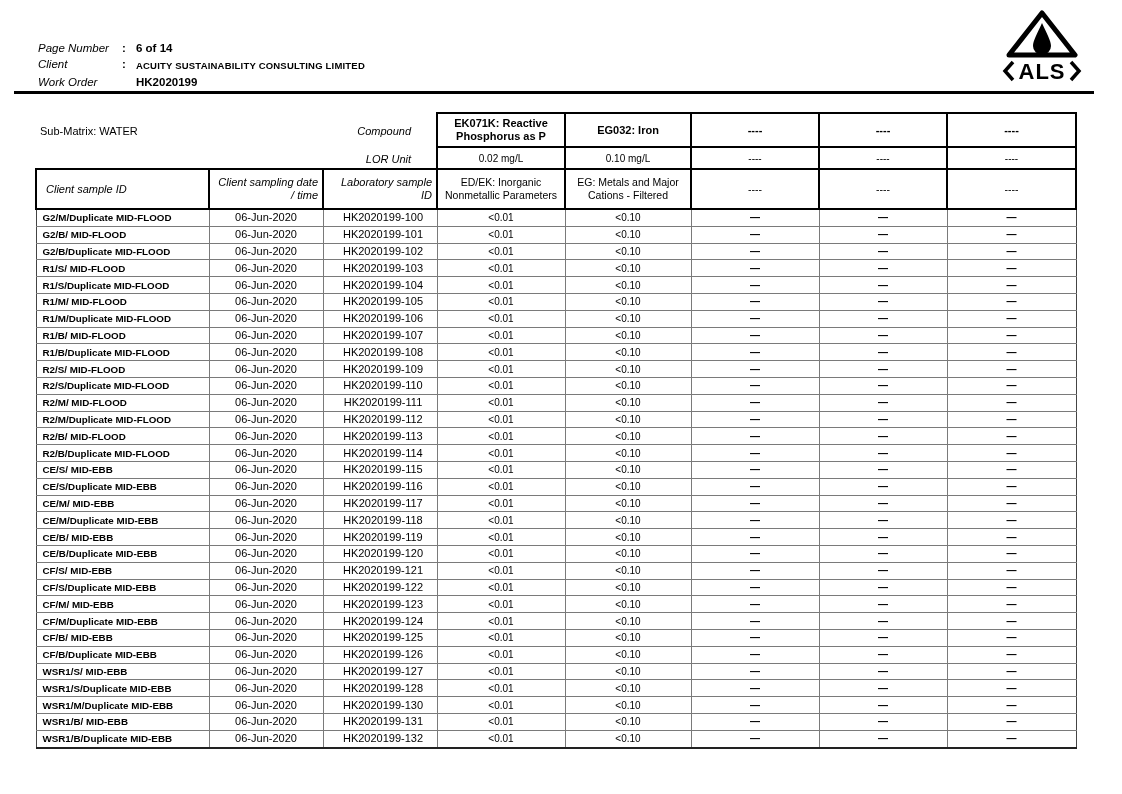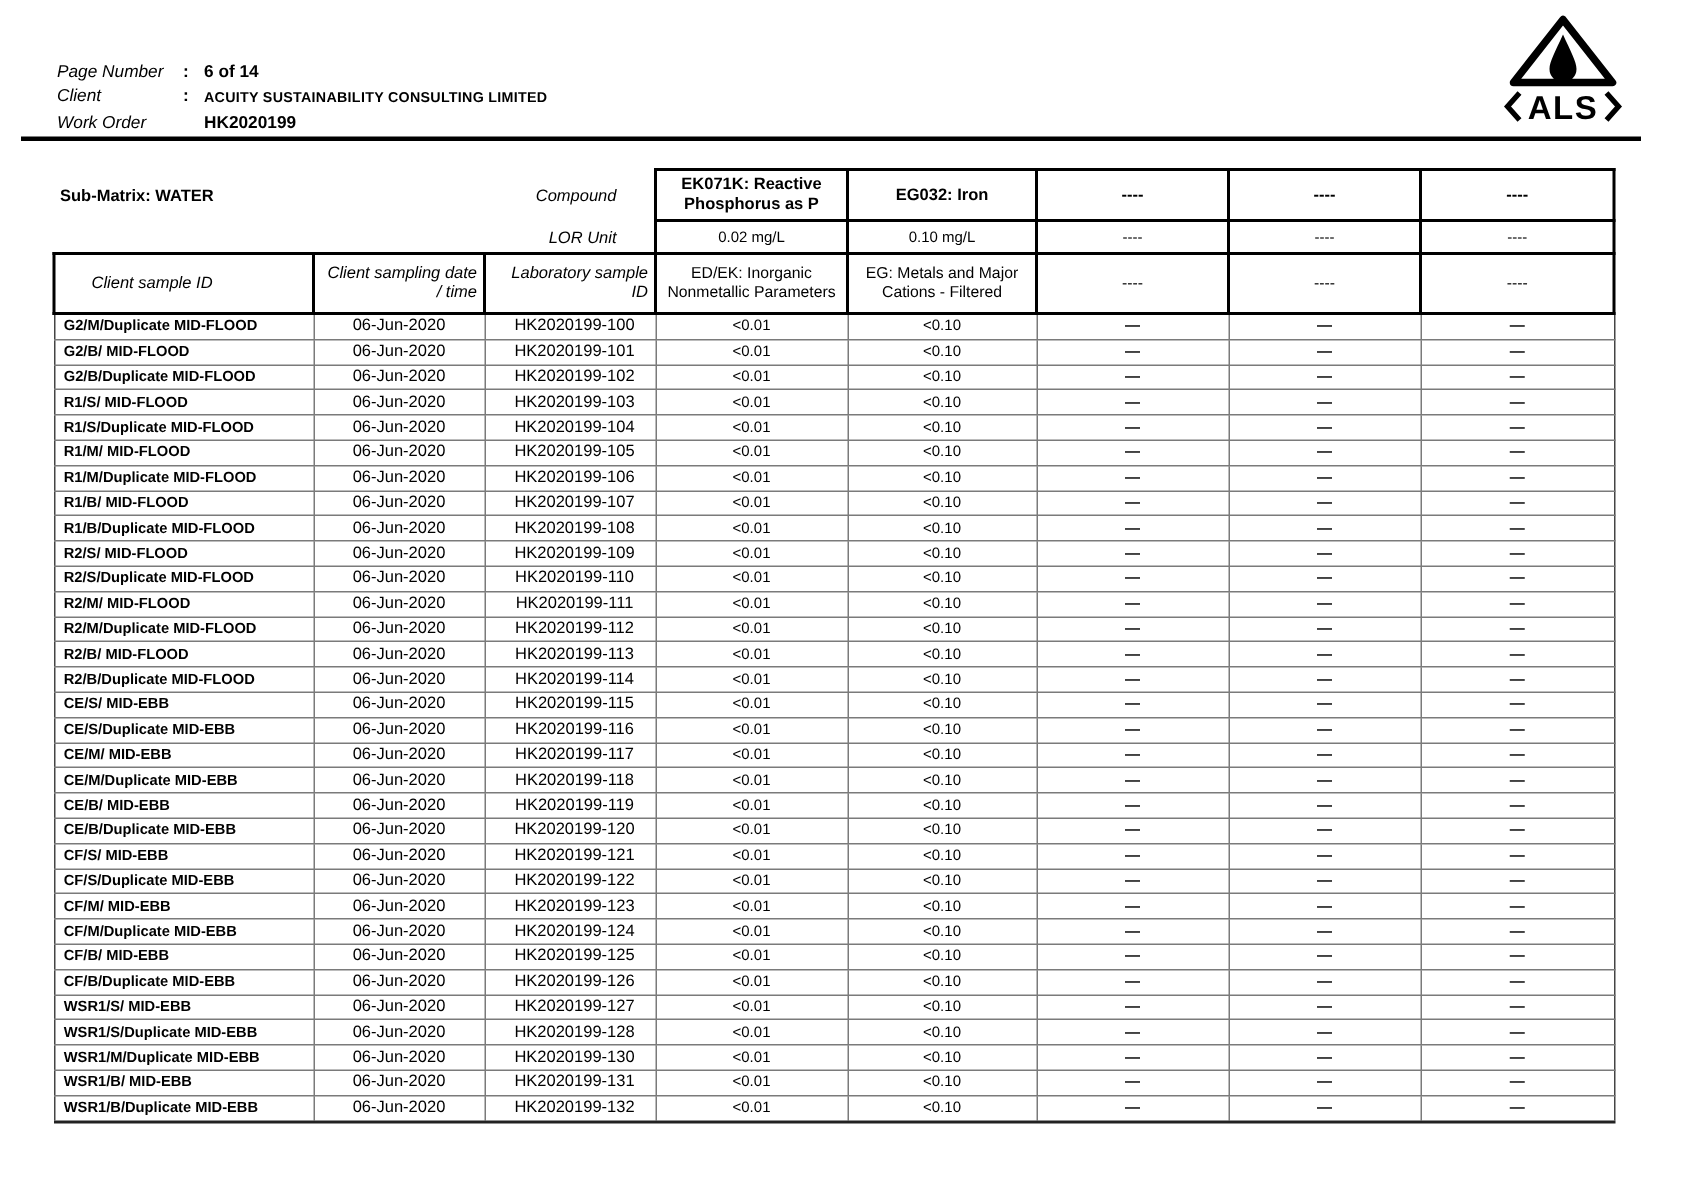--- a/index.html
+++ b/index.html
@@ -29,33 +29,33 @@
     position: absolute; left: 35px; top: 112px;
     border-collapse: collapse; table-layout: fixed;
     width: 1040px;
   }
   table.report td { overflow: hidden; }
 
   .plain { border: none; background: #fff; vertical-align: middle; }
   .plain.left { text-align: left; padding-left: 4px; }
   .plain.right { text-align: right; padding-right: 25px; }
 
-  .sub-matrix { font-weight: bold; font-size: 11px; }
+  .sub-matrix { font-weight: normal; font-size: 11px; }
   .it-label { font-style: italic; font-size: 11px; }
 
   .hdr-box {
     border: 2px solid #000;
     text-align: center; vertical-align: middle;
     font-size: 10.5px; padding: 1px 4px;
   }
   .compound-row .hdr-box { height: 30px; font-weight: bold; font-size: 11px; line-height: 13px; }
   .lor-row .hdr-box { height: 18px; font-size: 10px; }
   .group-row .hdr-box { height: 36px; font-size: 10.5px; line-height: 13px; }
   .group-row .id-hdr { font-style: italic; font-size: 11px; text-align: right; }
-  .group-row .id-hdr.left-align { text-align: left; padding-left: 24px; }
+  .group-row .id-hdr.left-align { text-align: left; padding-left: 9px; }
   .hdr-line { display: block; }
 
   tr.data td {
     border: 1px solid #7a7a7a;
     height: 15.8px; padding: 0 6px;
     font-size: 10px; line-height: 11px;
     text-align: center; vertical-align: middle;
     white-space: nowrap;
   }
   tr.data td.col-sample { text-align: left; font-weight: bold; font-size: 9.8px; border-left: 1.5px solid #444; }

